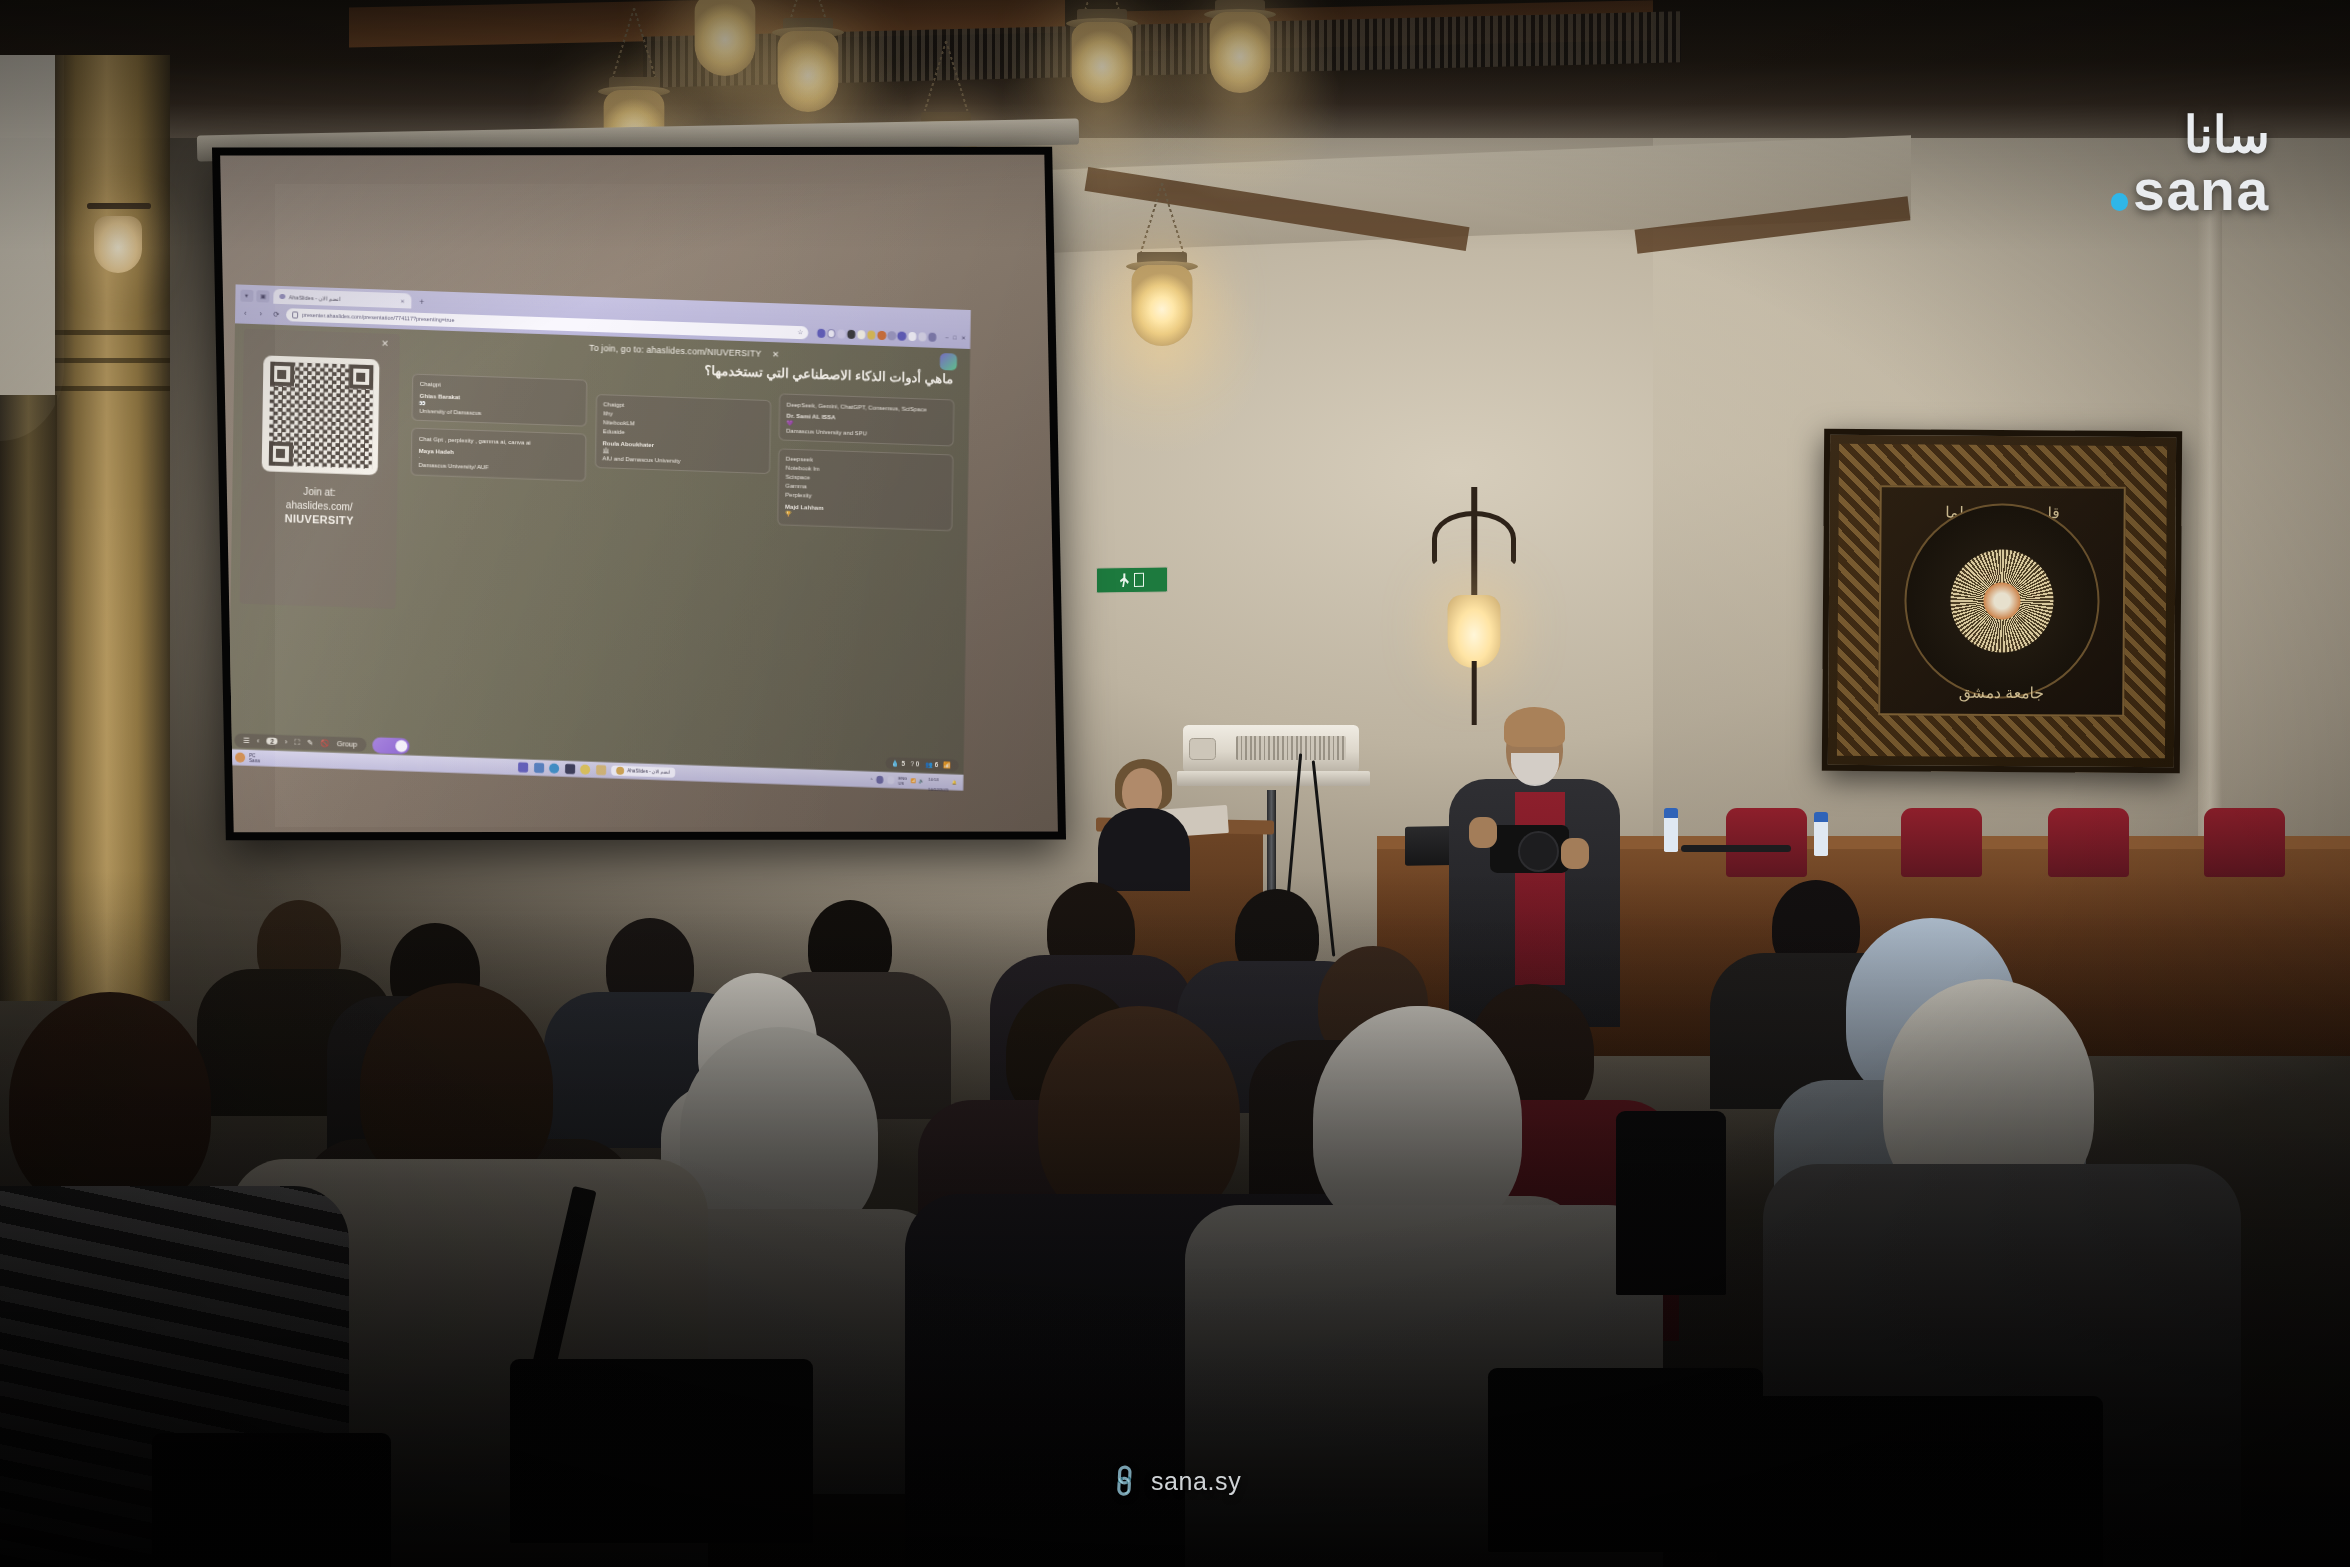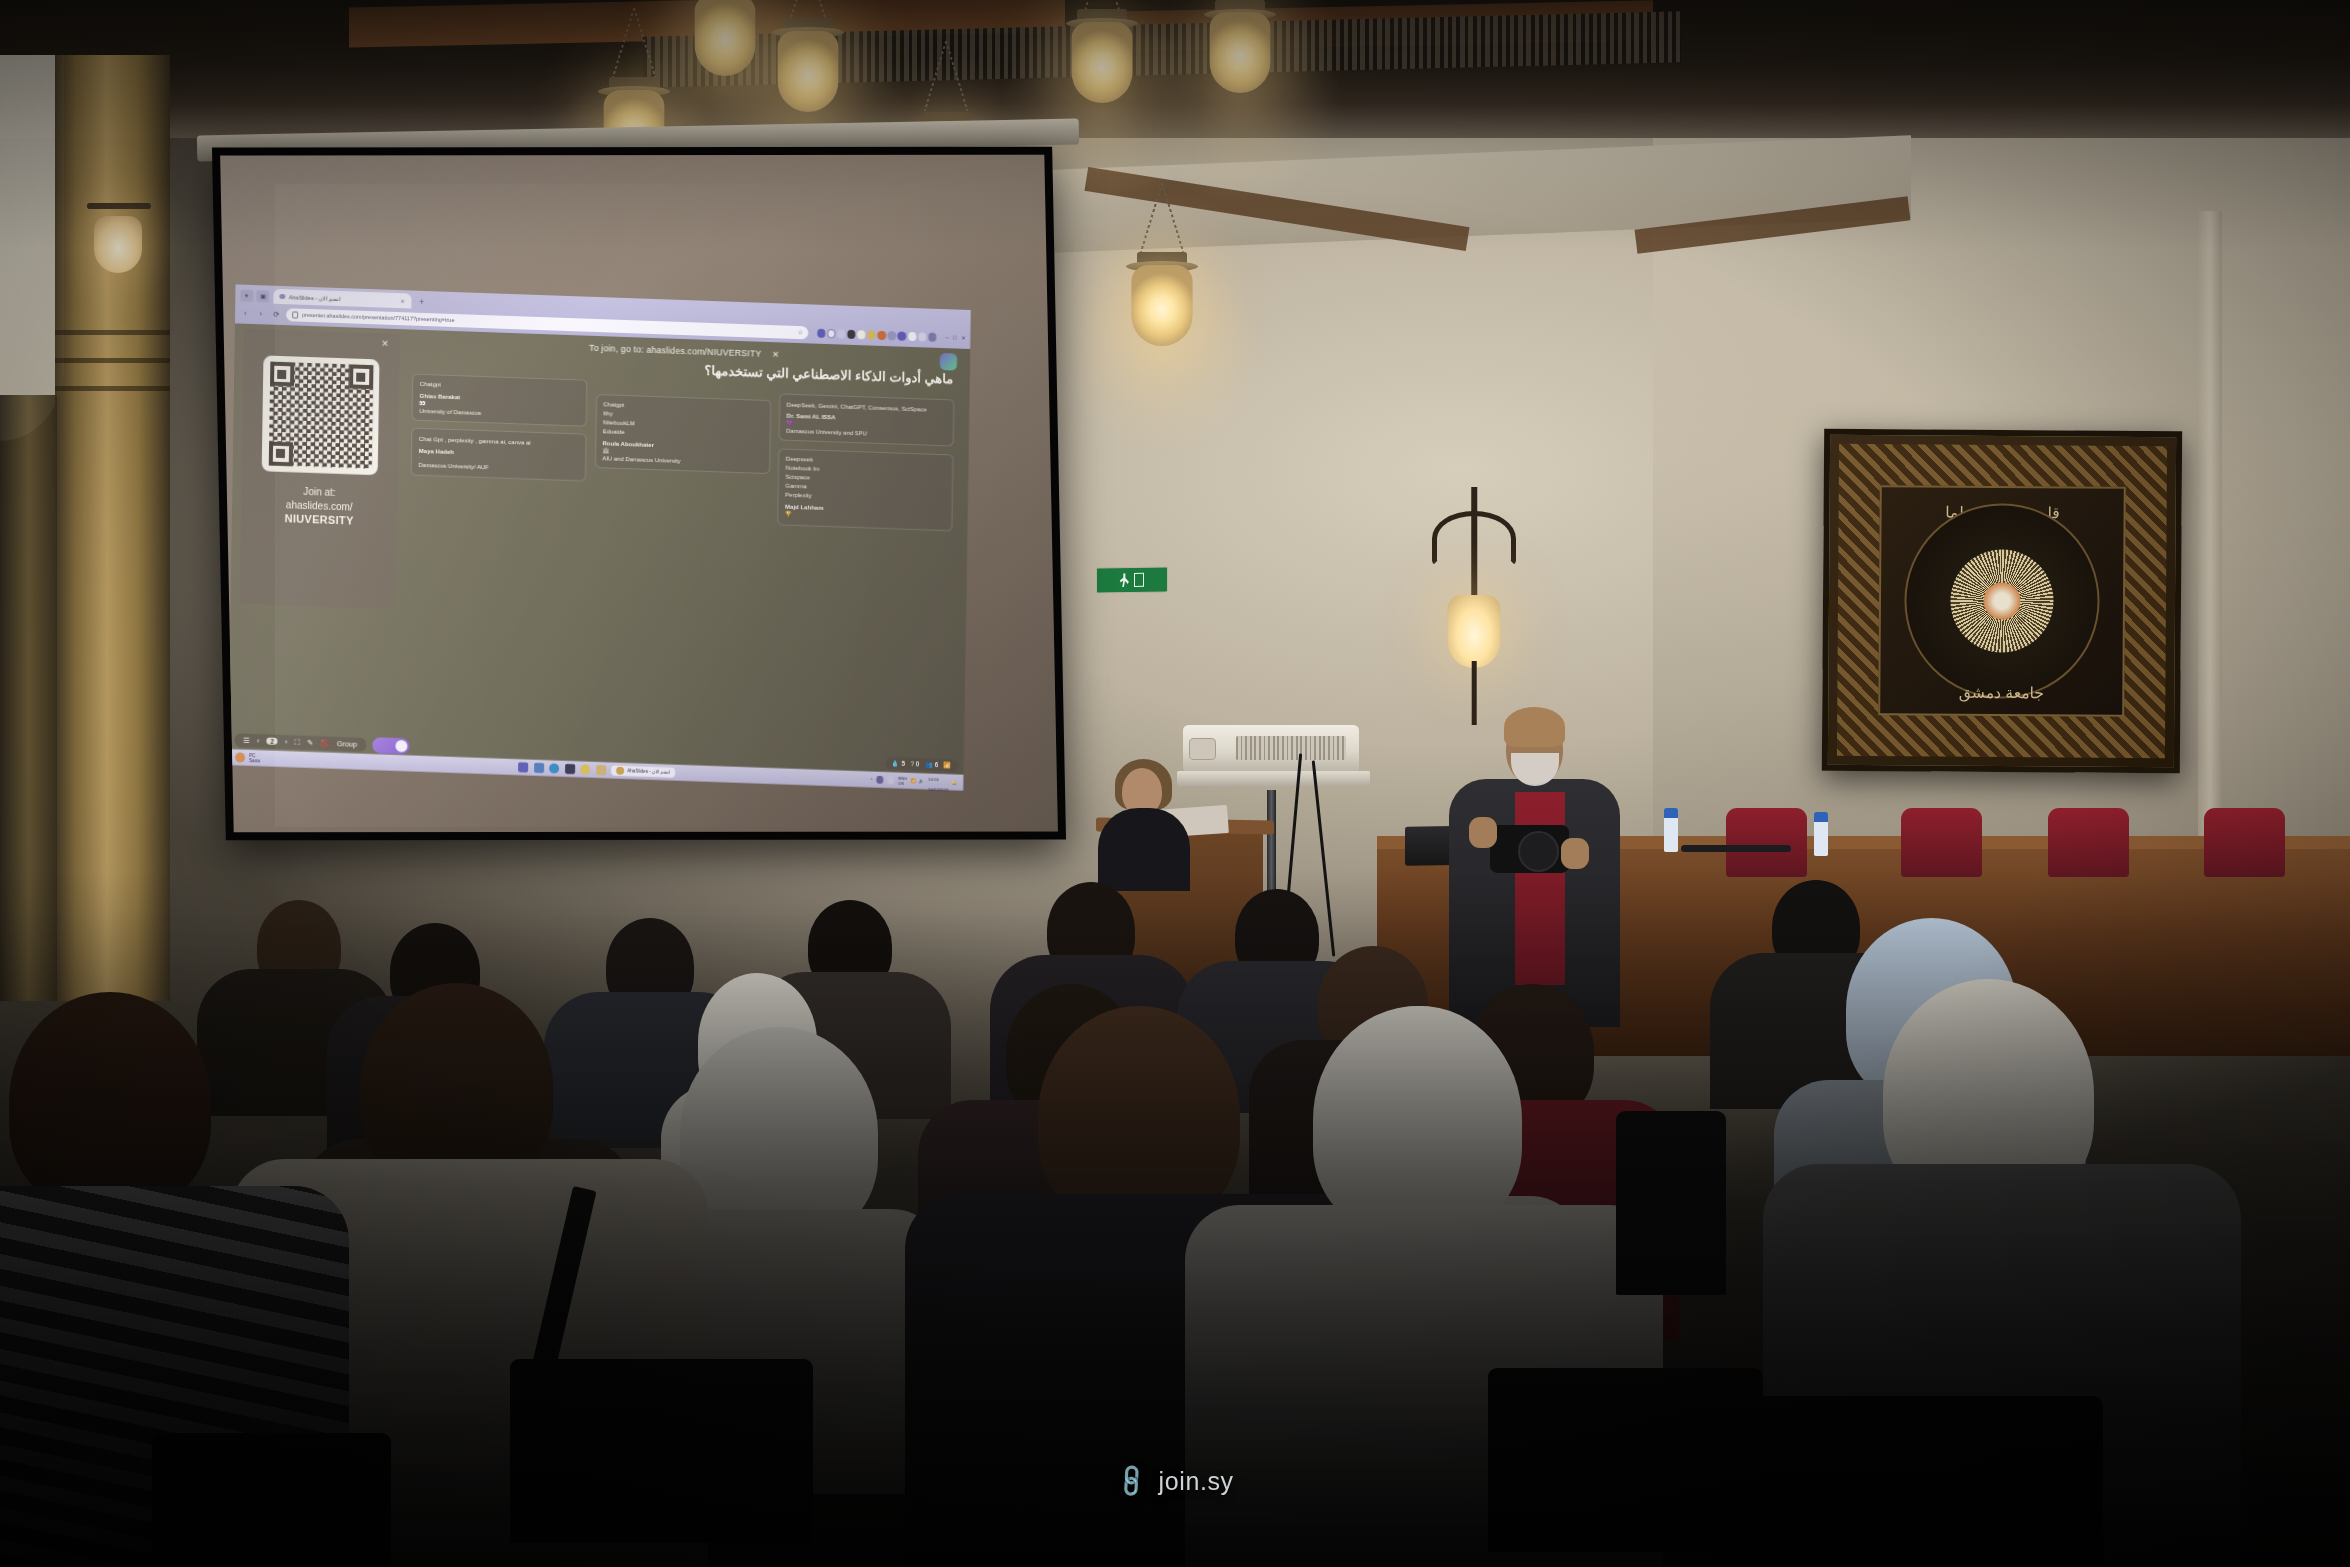--- a/index.html
+++ b/index.html
@@ -936,20 +936,27 @@
 
   <div class="chair" style="left:510px; top:1359px; width:303px; height:184px;"></div>
   <div class="chair" style="left:1488px; top:1368px; width:275px; height:184px;"></div>
   <div class="chair" style="left:1717px; top:1396px; width:386px; height:174px;"></div>
   <div class="chair" style="left:1616px; top:1111px; width:110px; height:184px;"></div>
   <div class="chair" style="left:152px; top:1433px; width:239px; height:138px;"></div>
 
   <div class="darkroom"></div>
   <div class="vignette"></div>
 
+  <div class="sana-logo">
+    <div class="sana-ar">سانا</div>
+    <div class="sana-en">
+      <span class="sana-dot"></span>
+      <span>sana</span>
+    </div>
+  </div>
 
   <div class="watermark">
     <span class="link-icon">🔗</span>
-    <span>join.sy</span>
+    <span>sana.sy</span>
   </div>
 
 </div>
 
 
 </body></html>

